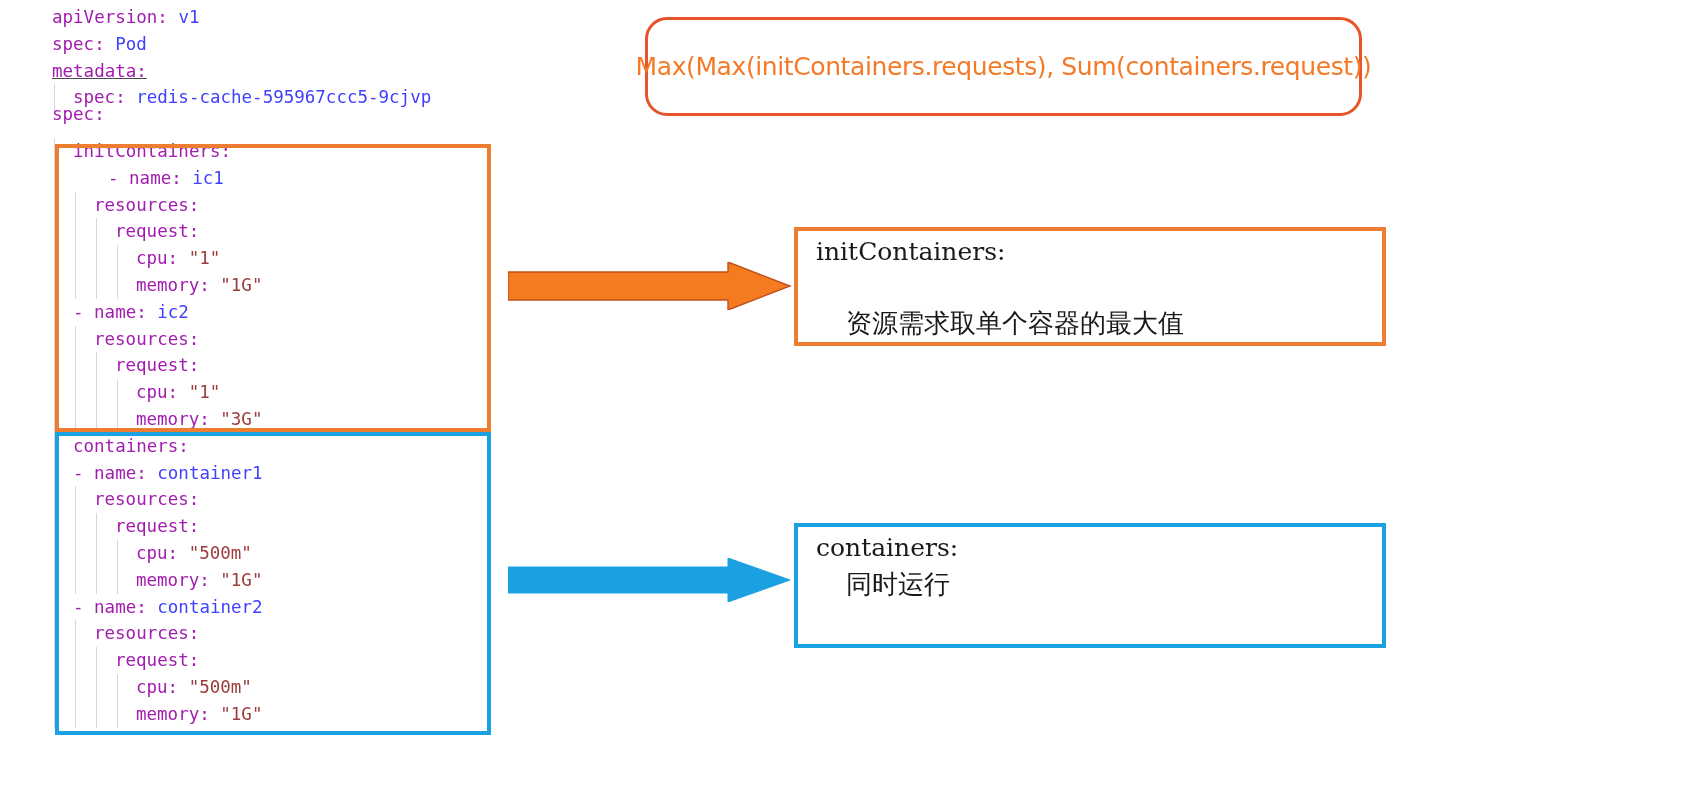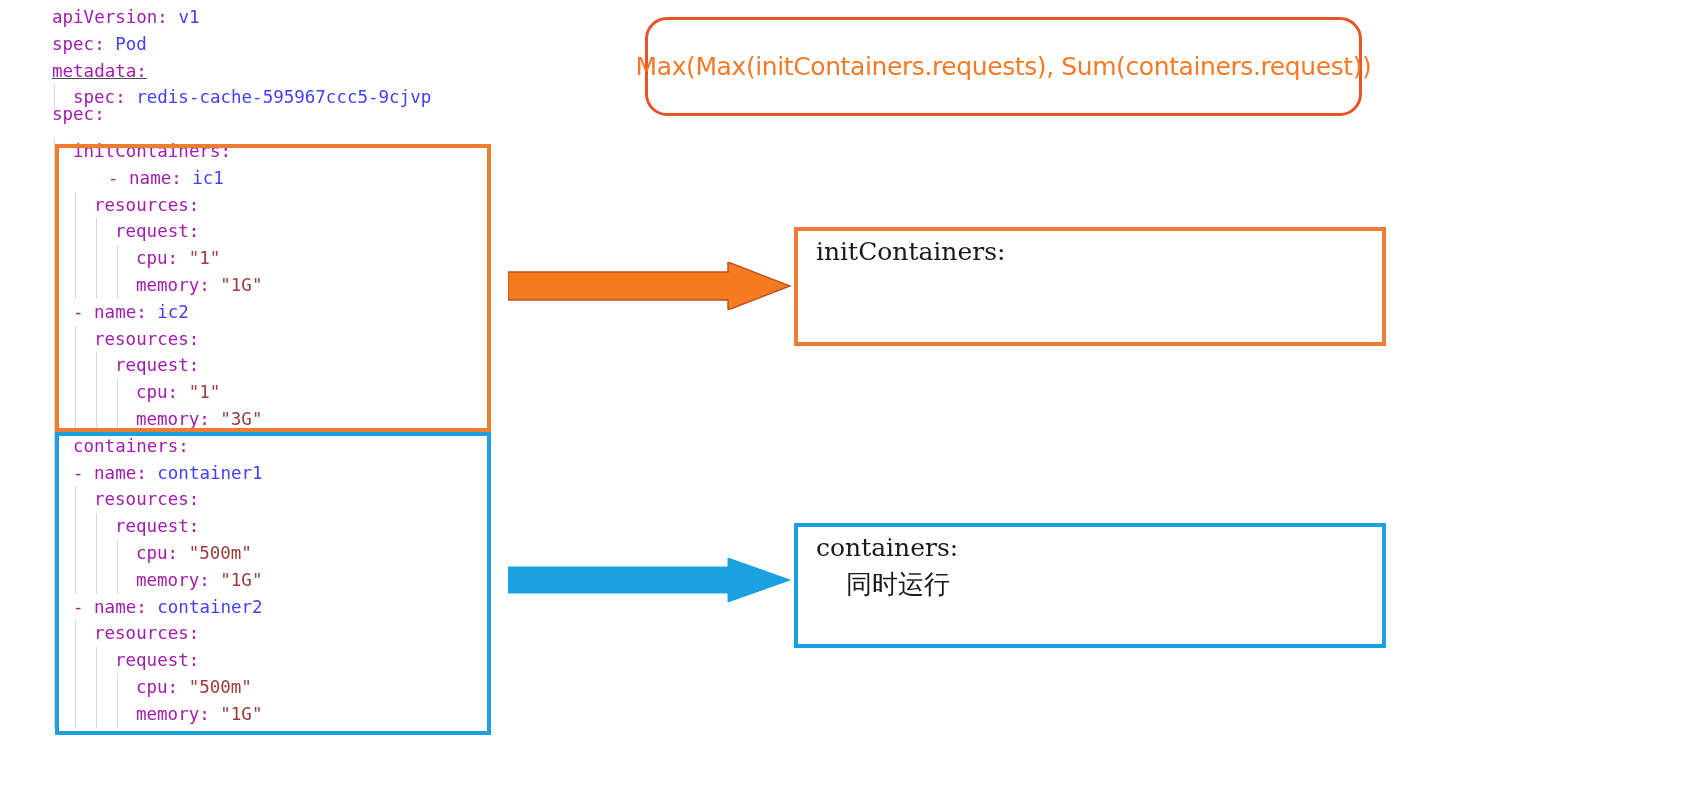--- a/index.html
+++ b/index.html
@@ -189,18 +189,19 @@
 <svg class="arrow-svg" id="arrow-orange" width="285" height="48" viewBox="0 0 285 48">
   <polygon points="0,10 220,10 220,0 282,24 220,48 220,38 0,38" fill="#F47B20" stroke="#C0501B" stroke-width="1.4"></polygon>
 </svg>
 
 <svg class="arrow-svg" id="arrow-blue" width="285" height="44" viewBox="0 0 285 44">
   <polygon points="0,9 220,9 220,0 282,22 220,44 220,35 0,35" fill="#1BA1E2" stroke="#1BA1E2" stroke-width="1"></polygon>
 </svg>
 
 <div class="note-box" id="note-init">
   <div class="note-head">initContainers:</div>
+  <div class="note-l2">资源需求取单个容器的最大值</div>
 </div>
 
 <div class="note-box" id="note-cont">
   <div class="note-head">containers:</div>
   <div class="note-l1">同时运行</div>
 </div>
 
 </body></html>

